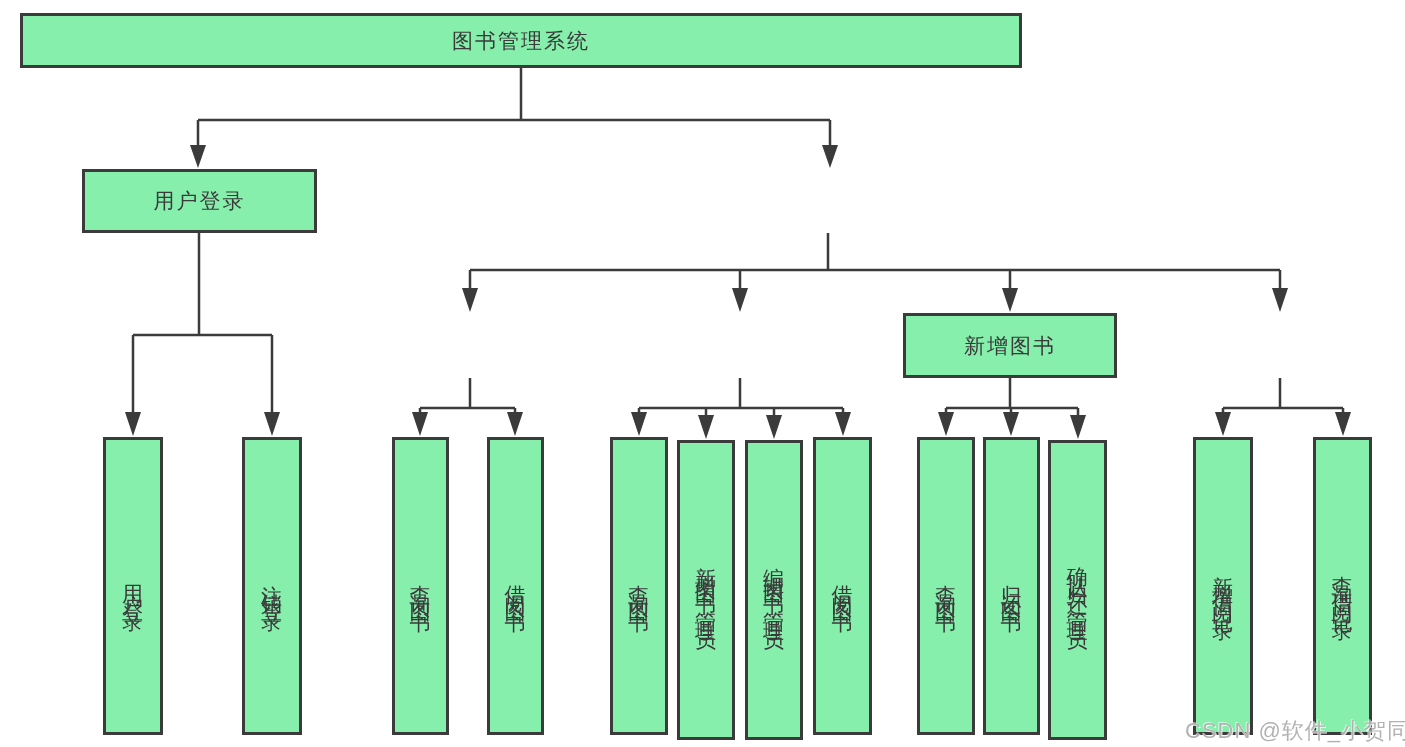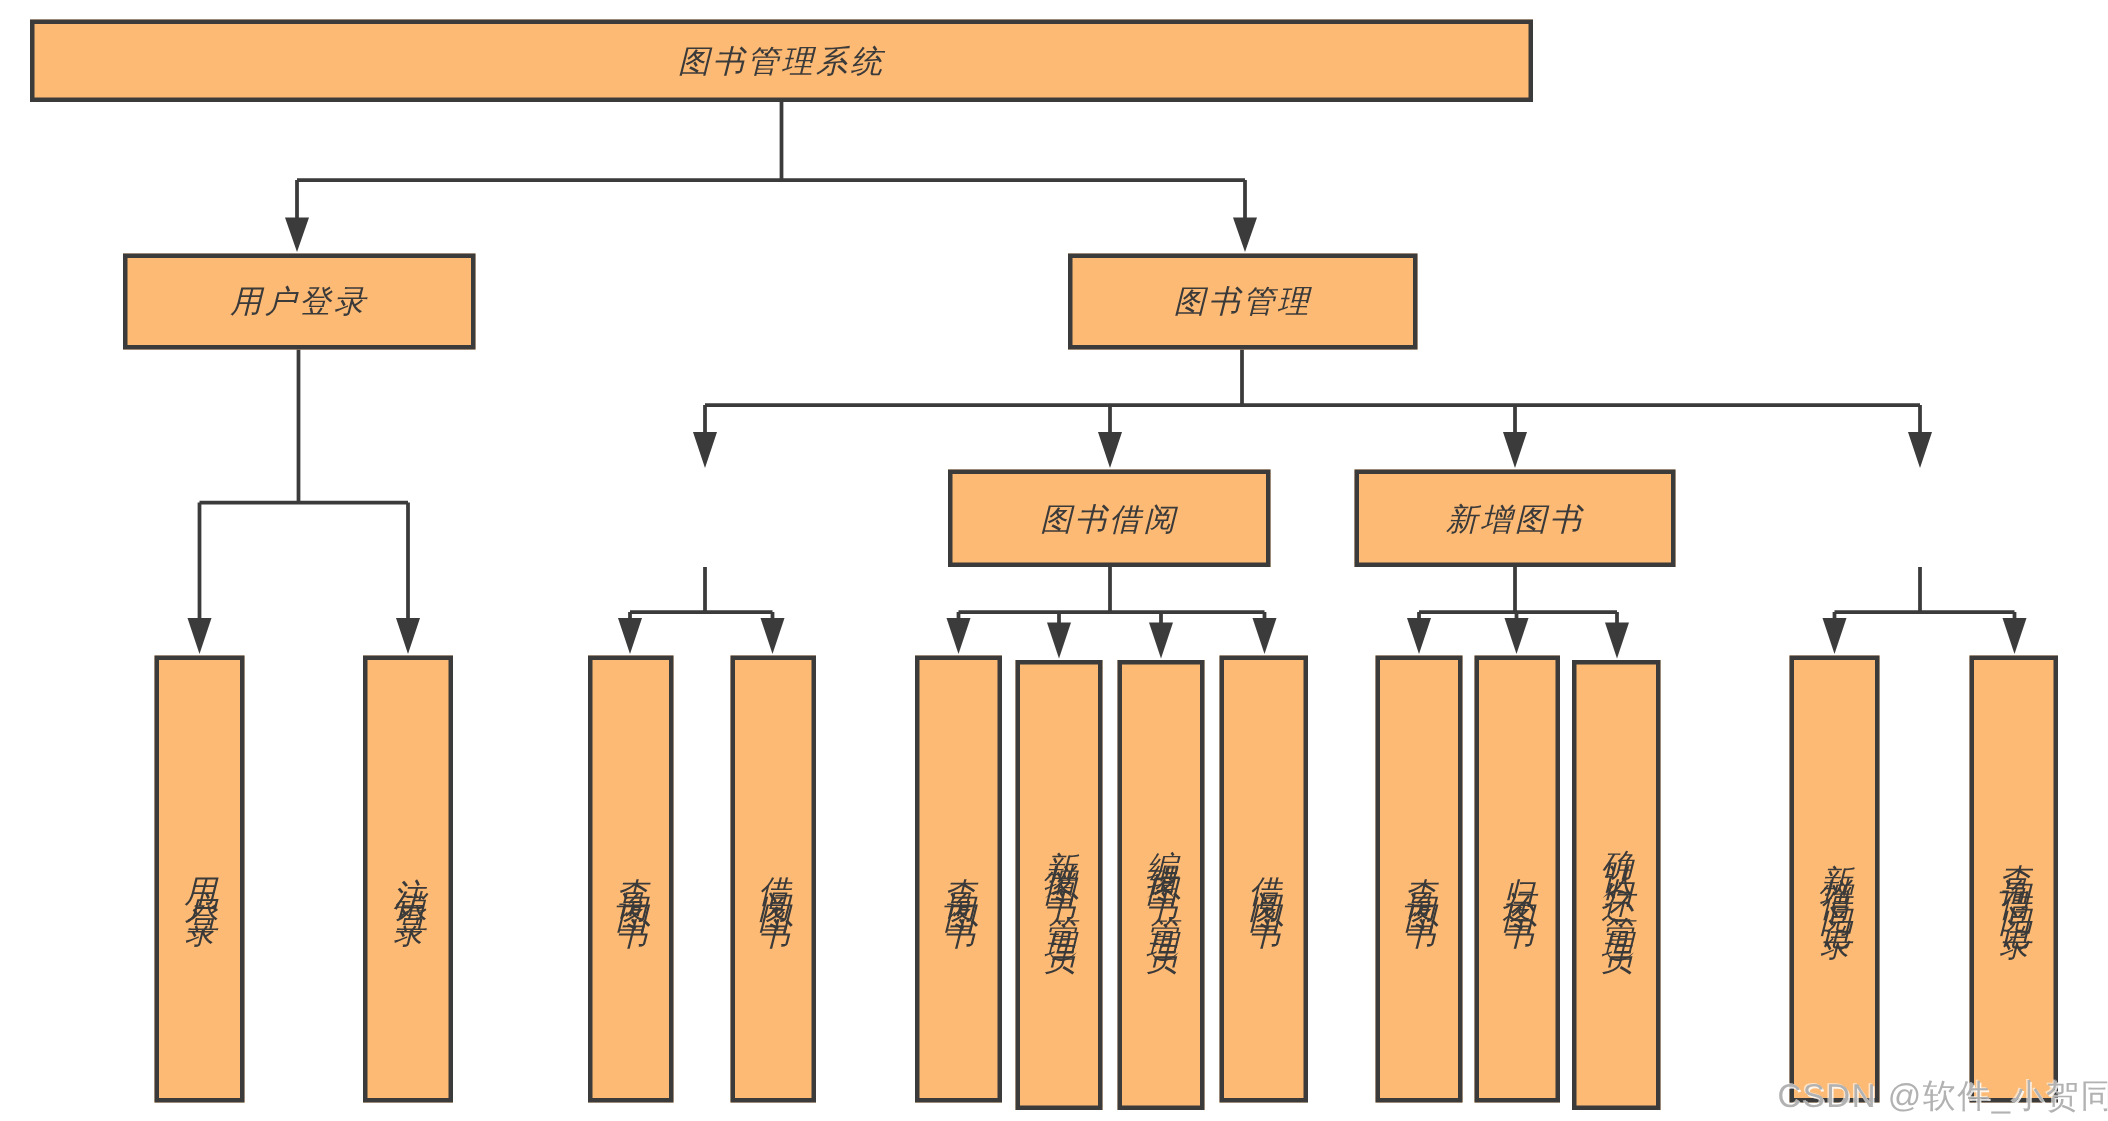--- a/index.html
+++ b/index.html
@@ -14,27 +14,26 @@
   svg.wires {
     position: absolute;
     left: 0; top: 0;
     width: 1405px; height: 747px;
     z-index: 1;
   }
   .node {
     position: absolute;
     box-sizing: border-box;
     border: 3px solid #3b3b3b;
-    background: #fdba74;
+    background: #86efac;
     display: flex;
     align-items: center;
     justify-content: center;
     color: #3a3a3a;
     z-index: 2;
-    font-style: italic;
   }
   .hbox { font-size: 21px; letter-spacing: 2px; white-space: nowrap; }
   .vbox .vlabel {
     writing-mode: vertical-rl;
     text-orientation: mixed;
     font-size: 21px;
     letter-spacing: 9px;
     line-height: 1;
     white-space: nowrap;
   }
@@ -119,27 +118,21 @@
     </g>
   </svg>
 
   <div class="node hbox" style="left:20px;top:13px;width:1002px;height:55px;">
     <span>图书管理系统</span>
   </div>
 
   <div class="node hbox" style="left:82px;top:169px;width:235px;height:64px;">
     <span>用户登录</span>
   </div>
-  <div class="node hbox" style="left:712px;top:169px;width:233px;height:64px;">
-    <span>图书管理</span>
-  </div>
 
-  <div class="node hbox" style="left:632px;top:313px;width:215px;height:65px;">
-    <span>图书借阅</span>
-  </div>
   <div class="node hbox" style="left:903px;top:313px;width:214px;height:65px;">
     <span>新增图书</span>
   </div>
 
   <div class="node vbox" style="left:103px;top:437px;width:60px;height:298px;">
     <span class="vlabel">用户登录</span>
   </div>
   <div class="node vbox" style="left:242px;top:437px;width:60px;height:298px;">
     <span class="vlabel">注销登录</span>
   </div>

